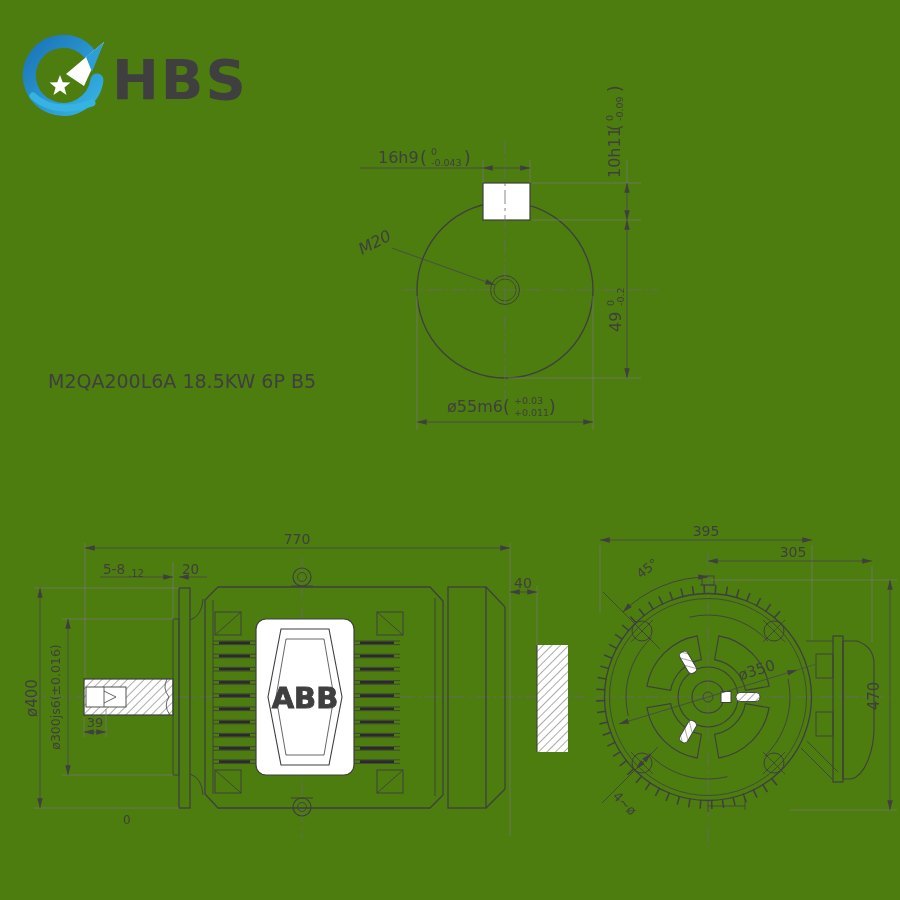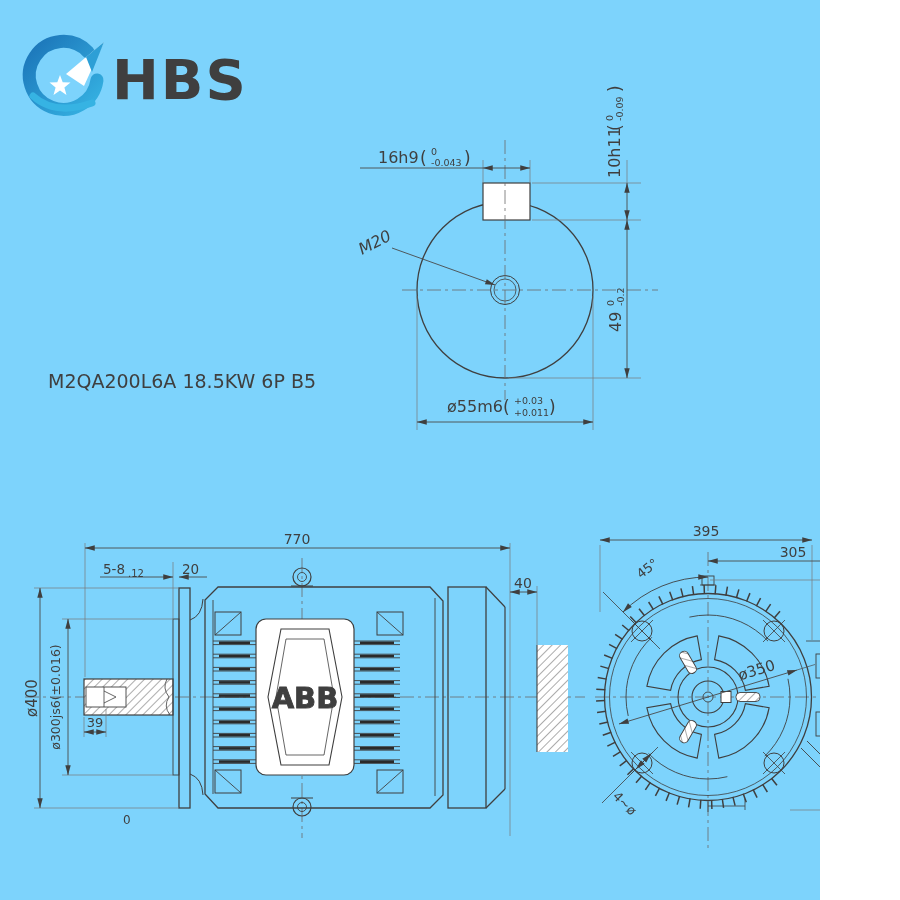--- a/index.html
+++ b/index.html
@@ -1,16 +1,16 @@
 <!DOCTYPE html>
 <html><head>
 <meta charset="utf-8">
 <style>
   html,body{margin:0;padding:0;background:#ffffff;}
-  .canvas{position:relative;width:820px;height:900px;background:#7dd3fc;overflow:hidden;
+  .canvas{position:relative;width:900px;height:900px;background:#4d7c0f;overflow:hidden;
           font-family:"DejaVu Sans", sans-serif;}
   svg text{fill:#3f3f3f;font-family:"DejaVu Sans", sans-serif;}
   .brand{font-weight:bold;letter-spacing:2px;}
 </style>
 </head>
 <body>
 
 <div class="canvas">
 <svg viewBox="0 0 900 900" width="900" height="900">
   <defs>

